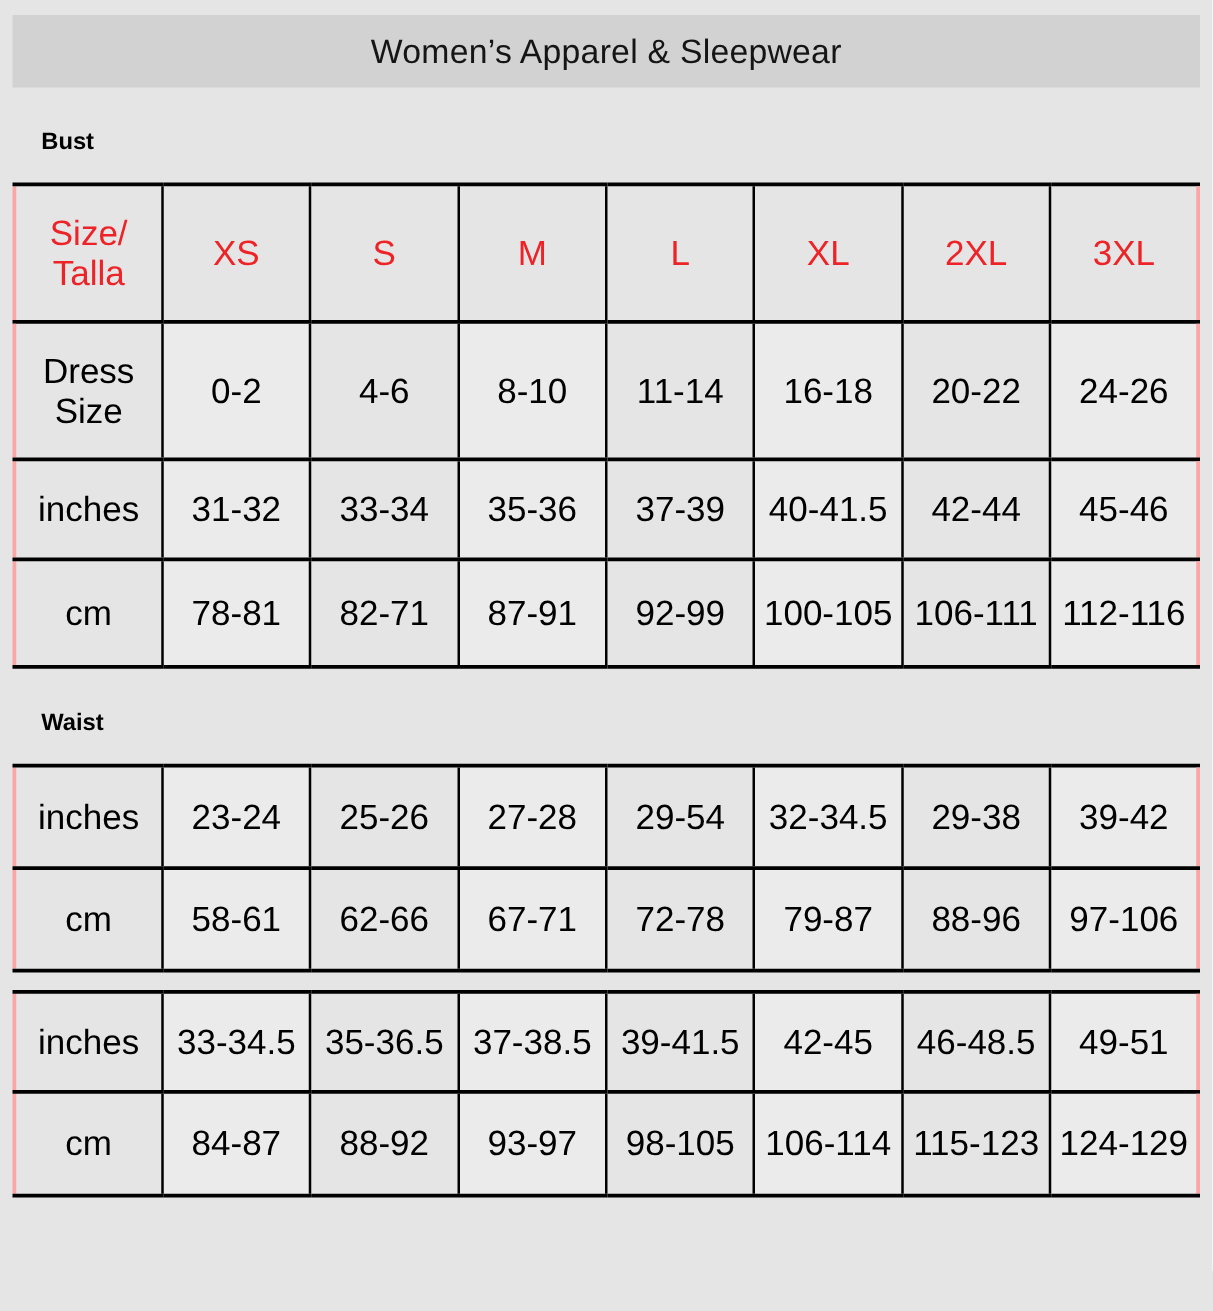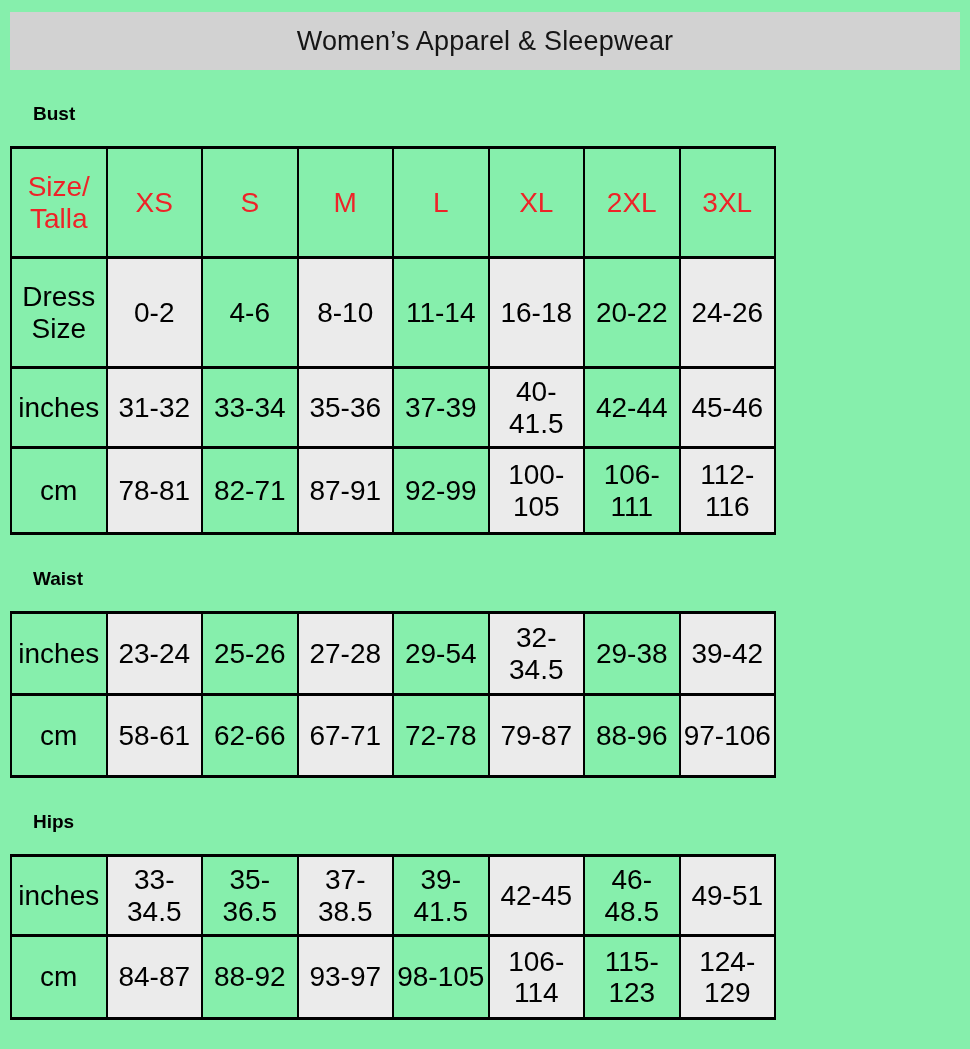--- a/index.html
+++ b/index.html
@@ -4,21 +4,21 @@
 <style>
   html, body {
     margin: 0;
     padding: 0;
     background: #ffffff;
   }
   .page {
     position: relative;
     width: 970px;
     height: 1049px;
-    background: #86efac;
+    background: #e5e5e5;
     font-family: "Liberation Sans", "DejaVu Sans", sans-serif;
     color: #000000;
     overflow: hidden;
   }
   .title-bar {
     margin: 12px 10px 0 10px;
     height: 58px;
     background: #d2d2d2;
     display: flex;
     align-items: center;
@@ -31,25 +31,25 @@
     letter-spacing: 0.2px;
   }
   .section-heading {
     margin: 26px 0 0 33px;
     font-size: 19px;
     line-height: 36px;
     font-weight: 700;
     color: #000000;
   }
   table.size-table {
-    width: 766px;
+    width: 950px;
     margin: 14px 0 0 10px;
     border-collapse: collapse;
     table-layout: fixed;
-    border: 1px solid #fca5a5;
+    border: 3px solid #fca5a5;
   }
   table.size-table th,
   table.size-table td {
     border-left: 2px solid #000000;
     border-right: 2px solid #000000;
     border-top: 3px solid #000000;
     border-bottom: 3px solid #000000;
     padding: 0;
     text-align: center;
     vertical-align: middle;
@@ -155,21 +155,20 @@
         <td>62-66</td>
         <td class="shade">67-71</td>
         <td>72-78</td>
         <td class="shade">79-87</td>
         <td>88-96</td>
         <td class="shade">97-106</td>
       </tr>
     </tbody>
   </table>
 
-  <h2 class="section-heading">Hips</h2>
 
   <table class="size-table">
     <tbody>
       <tr class="h80">
         <th class="row-label">inches</th>
         <td class="shade">33-34.5</td>
         <td>35-36.5</td>
         <td class="shade">37-38.5</td>
         <td>39-41.5</td>
         <td class="shade">42-45</td>

